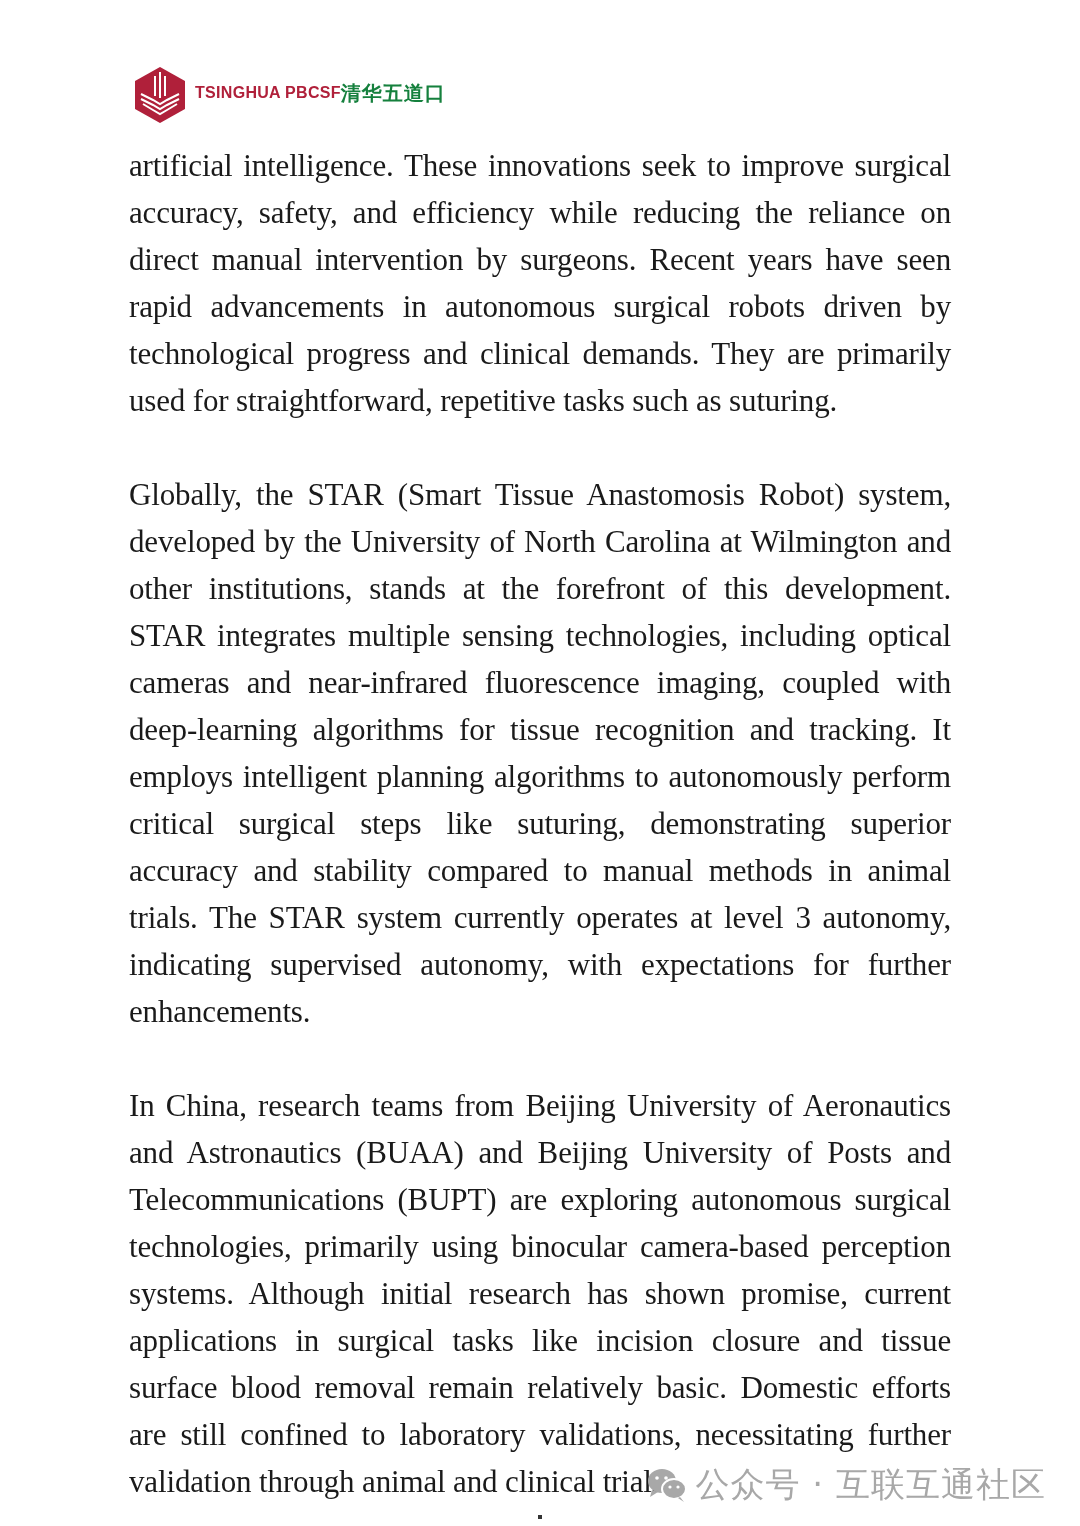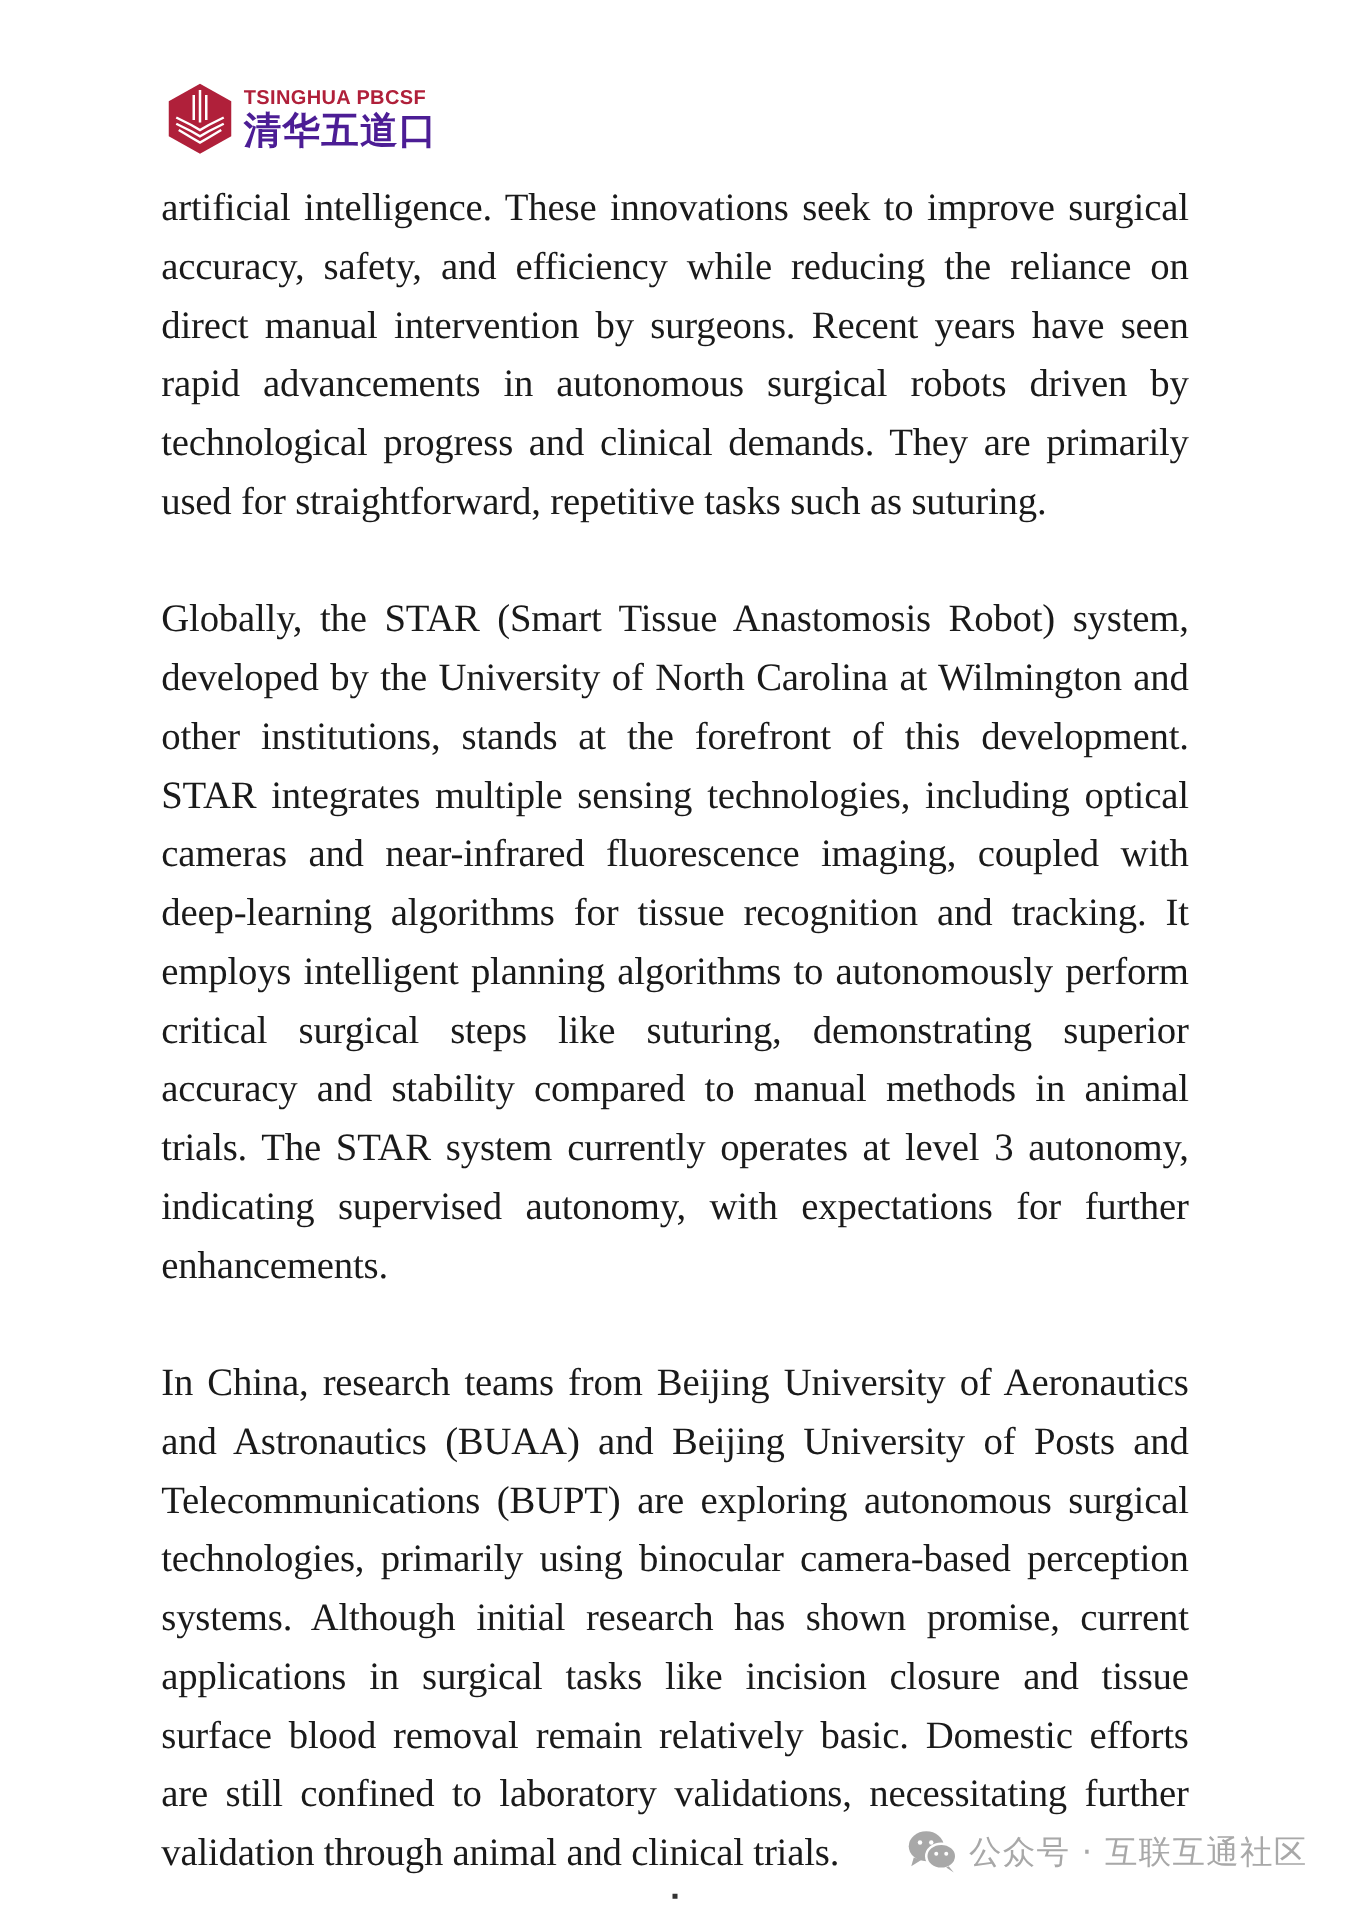--- a/index.html
+++ b/index.html
@@ -23,37 +23,37 @@
     display: flex;
     align-items: center;
   }
   .logo-mark {
     width: 54px;
     height: 58px;
     margin-right: 8px;
   }
   .logo-text {
     display: flex;
-    flex-direction: column;
+    flex-direction: row;
     justify-content: center;
     line-height: 1;
   }
   .logo-en {
     font-family: "Liberation Sans", "DejaVu Sans", sans-serif;
     font-weight: bold;
     font-size: 16px;
     color: #b0203a;
     letter-spacing: 0.3px;
     margin-bottom: 3px;
   }
   .logo-cn {
-    font-family: Liberation Sans, sans-serif;
+    font-family: Liberation Mono, monospace;
     font-weight: bold;
-    font-size: 30px;
-    color: #4c1d95;
+    font-size: 20px;
+    color: #15803d;
     letter-spacing: 1px;
   }
   .body-text {
     position: absolute;
     left: 129px;
     top: 142px;
     width: 822px;
   }
   .para {
     font-size: 31px;
@@ -64,21 +64,21 @@
     letter-spacing: -0.15px;
   }
   .footer-watermark {
     position: absolute;
     right: 34px;
     top: 1462px;
     display: flex;
     align-items: center;
     color: #a8a8a8;
     font-family: "DejaVu Sans", "Liberation Sans", sans-serif;
-    font-size: 26px;
+    font-size: 34px;
     letter-spacing: 1px;
   }
   .wechat-icon {
     width: 42px;
     height: 38px;
     margin-right: 8px;
   }
   .page-dot {
     position: absolute;
     left: 538px;

